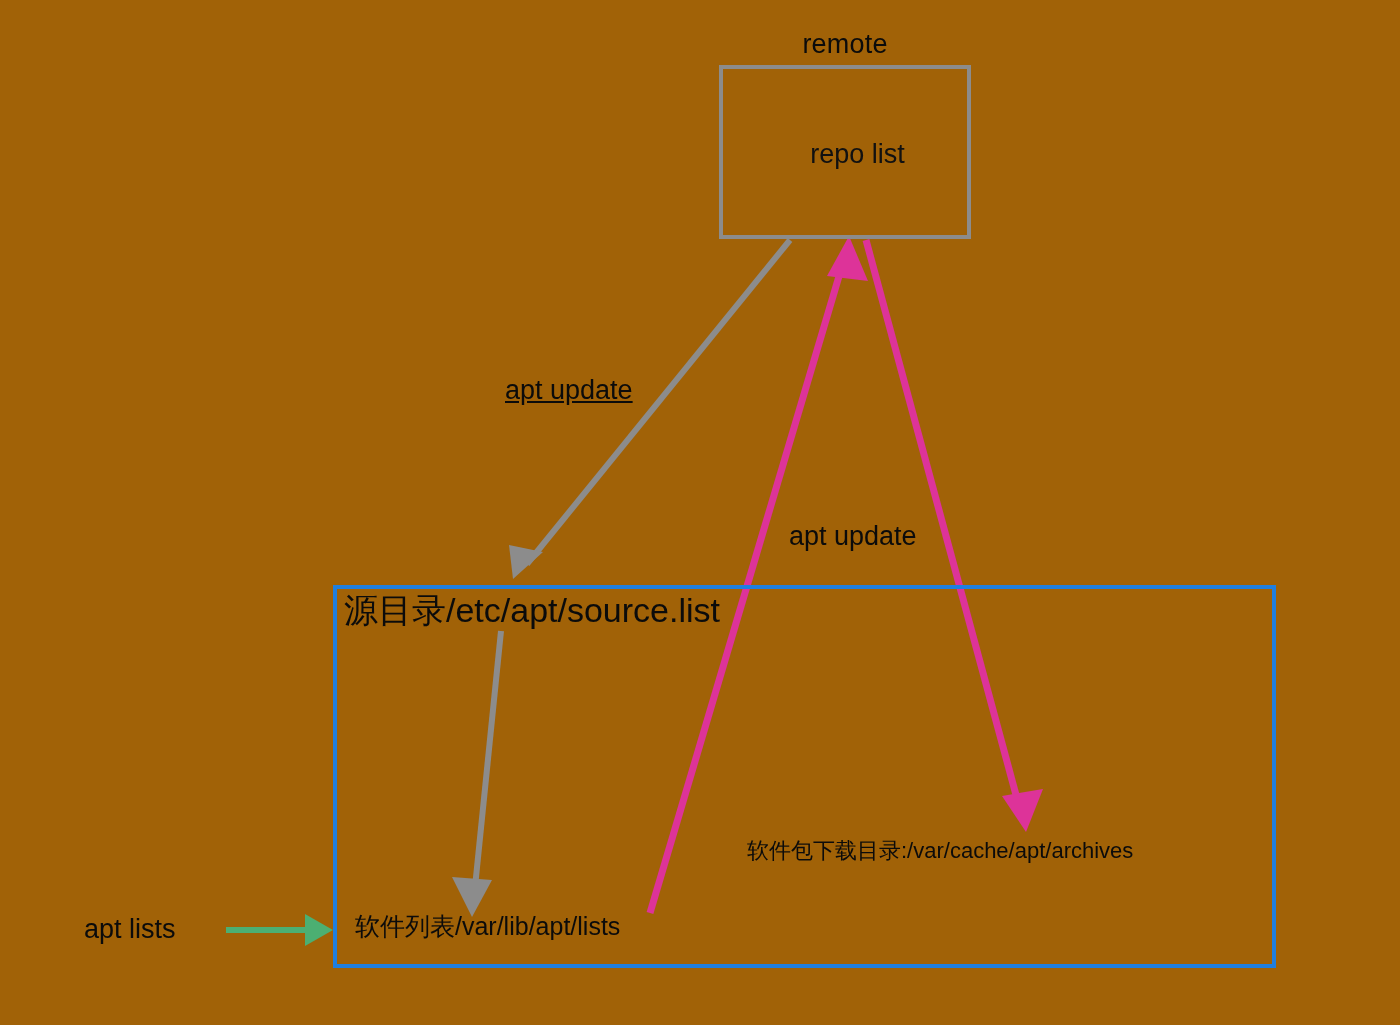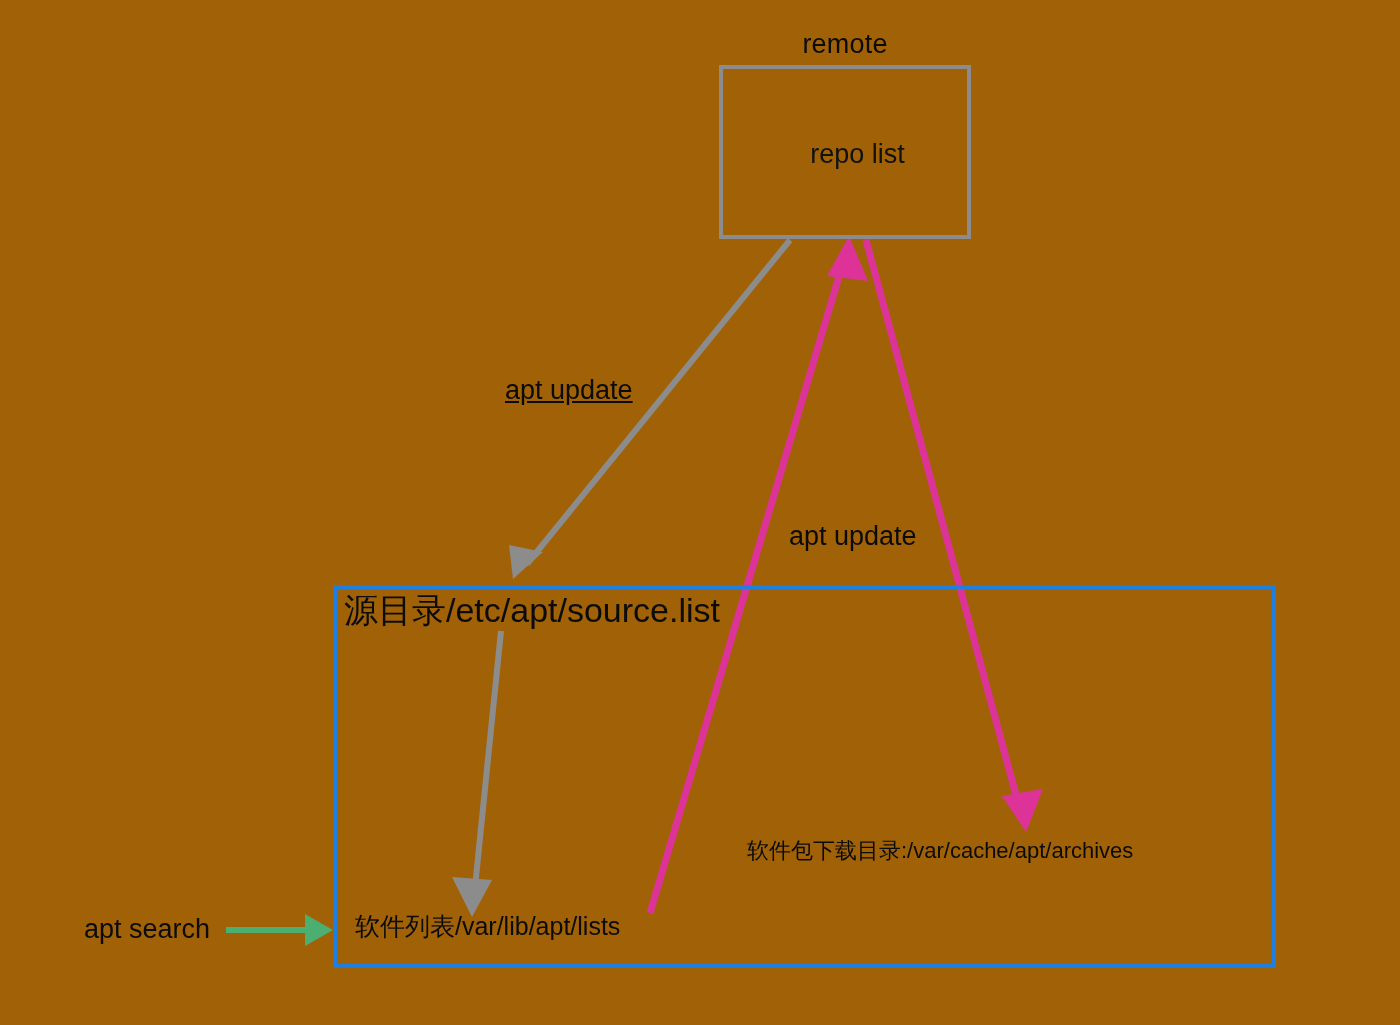--- a/index.html
+++ b/index.html
@@ -149,19 +149,19 @@
   <div class="repo-label">repo list</div>
 
   <div class="local-box"></div>
 
   <div class="txt src-list">源目录/etc/apt/source.list</div>
 
   <div class="txt pkg-list">软件列表/var/lib/apt/lists</div>
 
   <div class="txt archives">软件包下载目录:/var/cache/apt/archives</div>
 
-  <div class="txt apt-search">apt search</div>
+  <div class="txt apt-search">apt lists</div>
 
   <div class="txt apt-update">apt update</div>
 
   <div class="txt apt-install">apt update</div>
 
 </div>
 
 </body></html>

